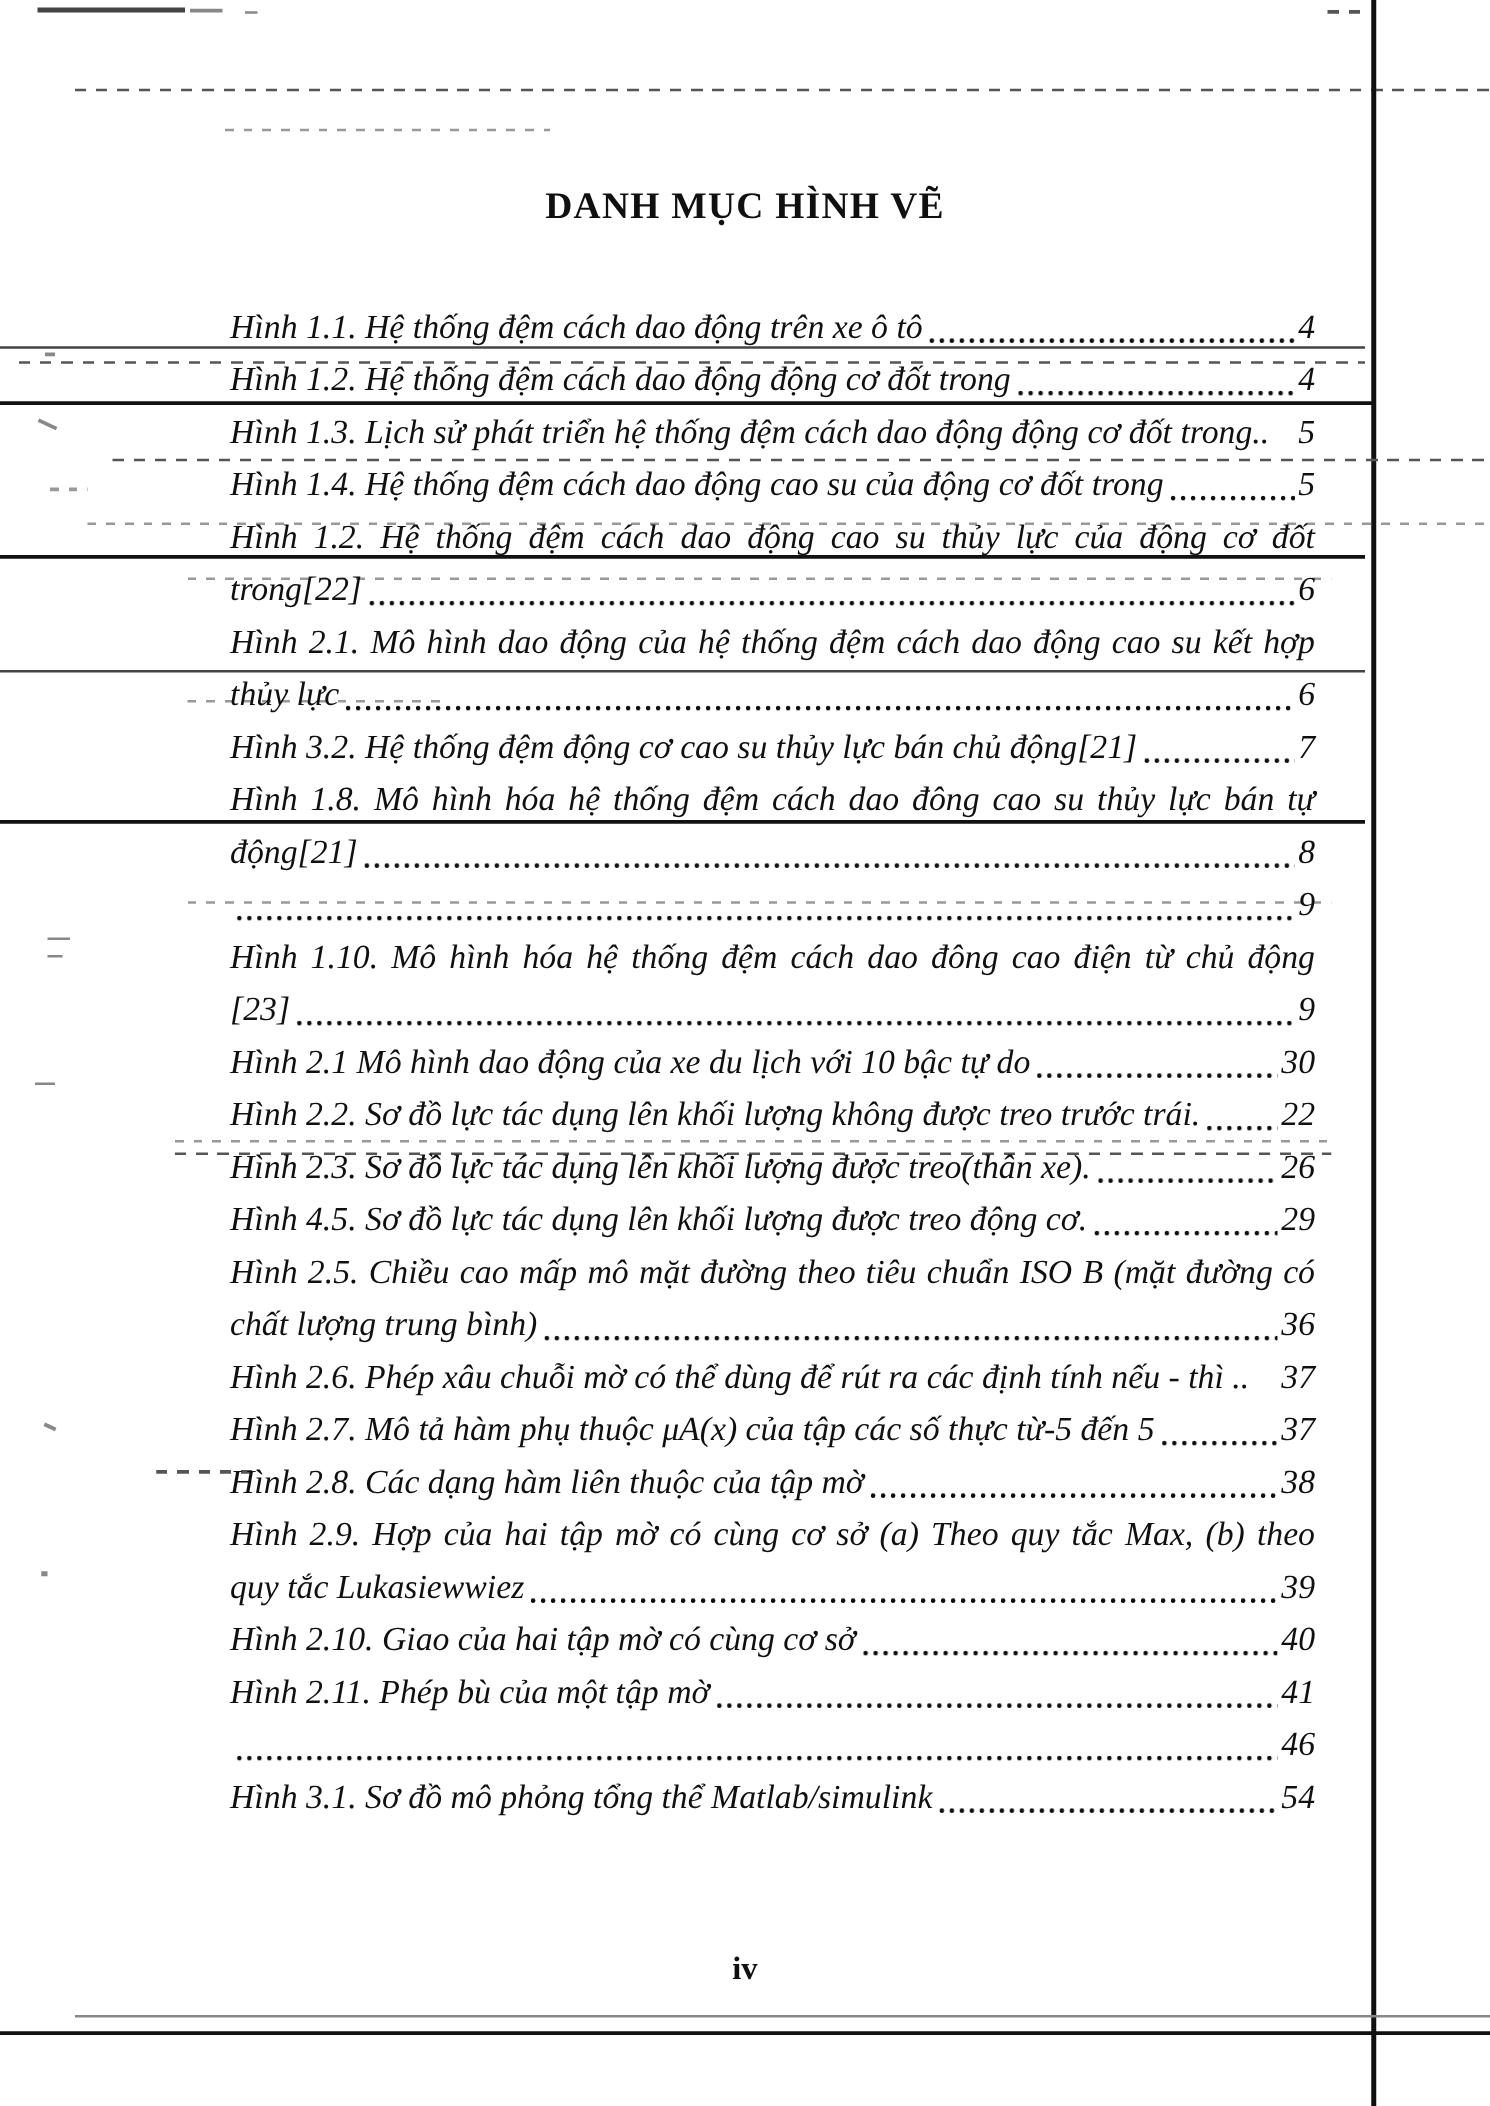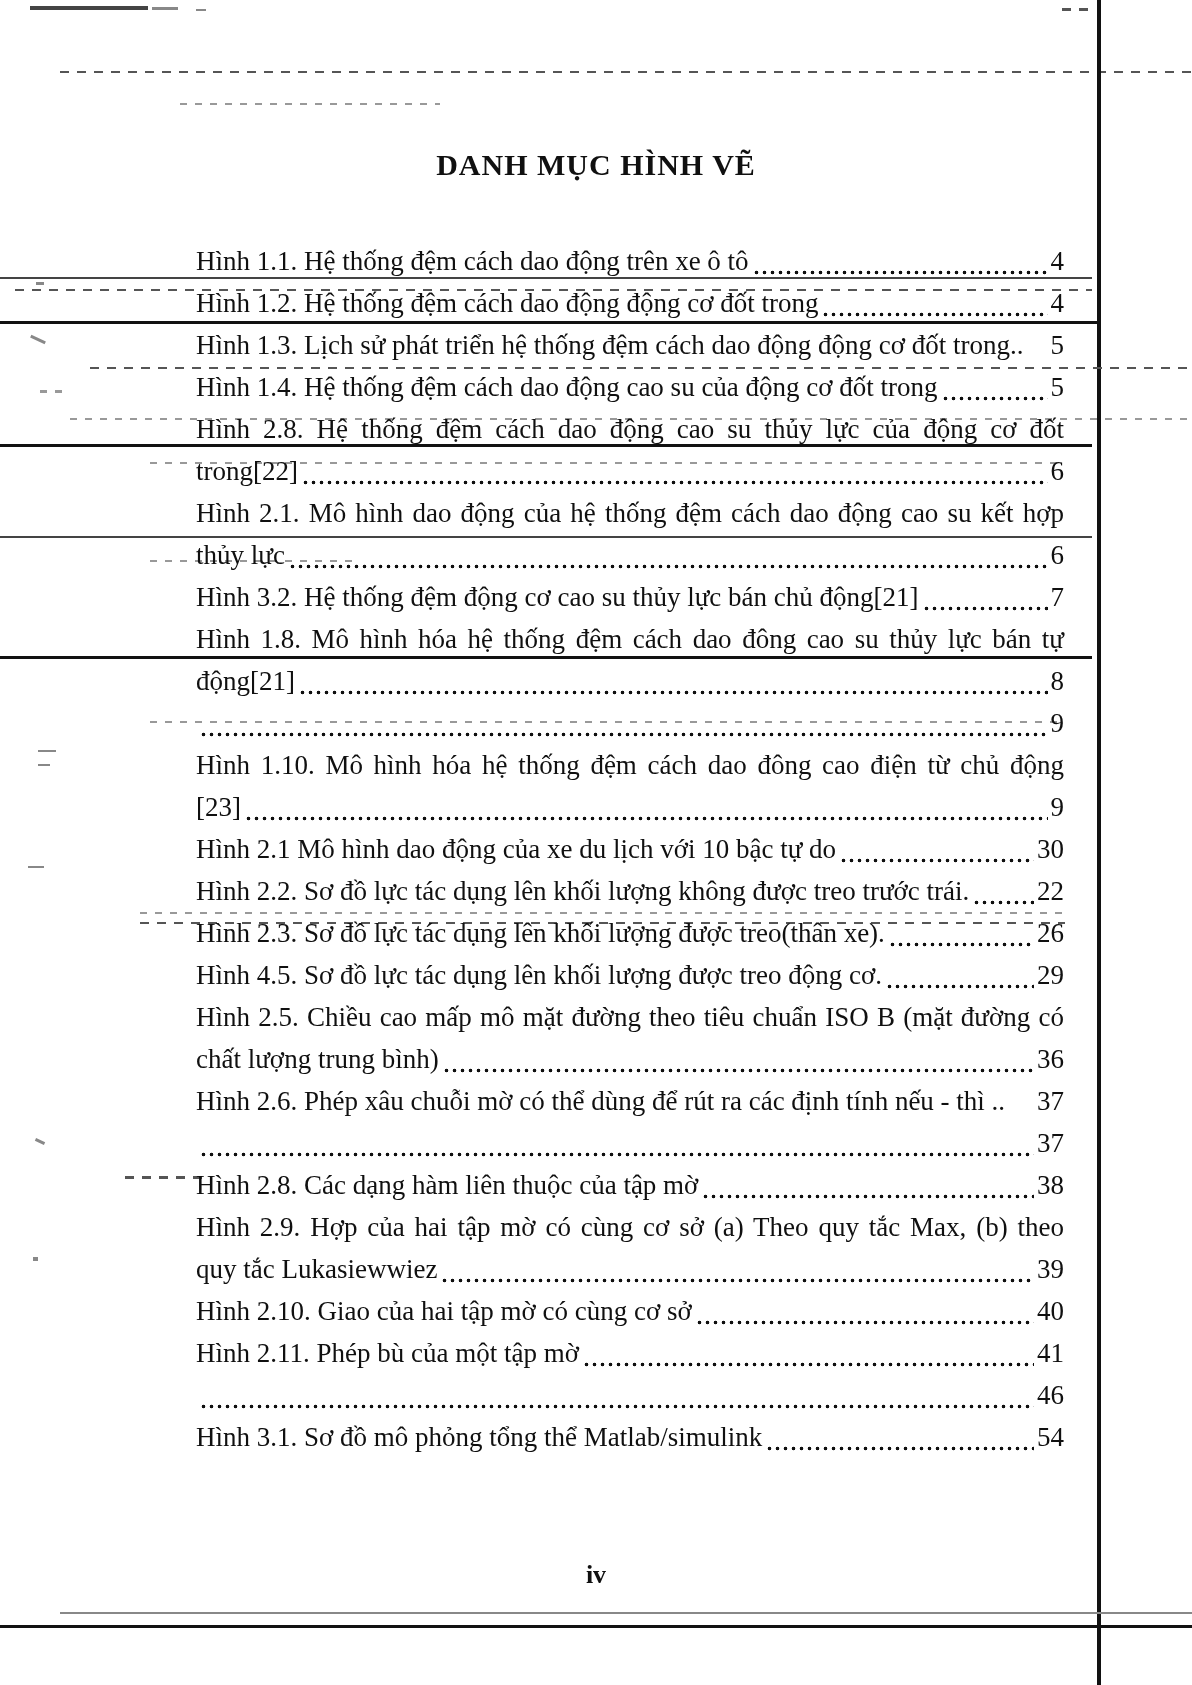--- a/index.html
+++ b/index.html
@@ -14,23 +14,24 @@
   .page-title {
     position: absolute;
     top: 148px; left: 0; width: 1192px;
     text-align: center;
     font-size: 30px;
     font-weight: bold;
     letter-spacing: 1px;
   }
   .figure-list {
     position: absolute;
-    top: 240px; left: 196px;
+    top: 240px; left: 184px;
     width: 868px;
     font-size: 27px;
+    font-style: italic;
   }
   .row {
     height: 42px;
     line-height: 42px;
     display: flex;
     align-items: baseline;
     white-space: nowrap;
   }
   .row.wrap {
     display: block;
@@ -115,21 +116,21 @@
     <div class="row">
       <span class="t">Hình 1.3. Lịch sử phát triển hệ thống đệm cách dao động động cơ đốt trong..</span>
       <span class="leader none"></span>
       <span class="pg">5</span>
     </div>
     <div class="row">
       <span class="t">Hình 1.4. Hệ thống đệm cách dao động cao su của động cơ đốt trong</span>
       <span class="leader"></span>
       <span class="pg">5</span>
     </div>
-    <div class="row wrap"><span>Hình 2.8. Hệ thống đệm cách dao động cao su thủy lực của động cơ đốt</span></div>
+    <div class="row wrap"><span>Hình 1.2. Hệ thống đệm cách dao động cao su thủy lực của động cơ đốt</span></div>
     <div class="row">
       <span class="t">trong[22]</span>
       <span class="leader"></span>
       <span class="pg">6</span>
     </div>
     <div class="row wrap"><span>Hình 2.1. Mô hình dao động của hệ thống đệm cách dao động cao su kết hợp</span></div>
     <div class="row">
       <span class="t">thủy lực</span>
       <span class="leader"></span>
       <span class="pg">6</span>
@@ -180,20 +181,21 @@
       <span class="t">chất lượng trung bình)</span>
       <span class="leader"></span>
       <span class="pg">36</span>
     </div>
     <div class="row">
       <span class="t">Hình 2.6. Phép xâu chuỗi mờ  có thể dùng để rút ra các định tính nếu - thì ..</span>
       <span class="leader none"></span>
       <span class="pg">37</span>
     </div>
     <div class="row">
+      <span class="t">Hình 2.7. Mô tả hàm phụ thuộc μA(x) của tập các số thực từ-5 đến 5</span>
       <span class="leader"></span>
       <span class="pg">37</span>
     </div>
     <div class="row">
       <span class="t">Hình 2.8. Các dạng hàm liên thuộc của tập mờ</span>
       <span class="leader"></span>
       <span class="pg">38</span>
     </div>
     <div class="row wrap"><span>Hình 2.9. Hợp của hai tập mờ có cùng cơ sở (a) Theo quy tắc Max, (b) theo</span></div>
     <div class="row">

